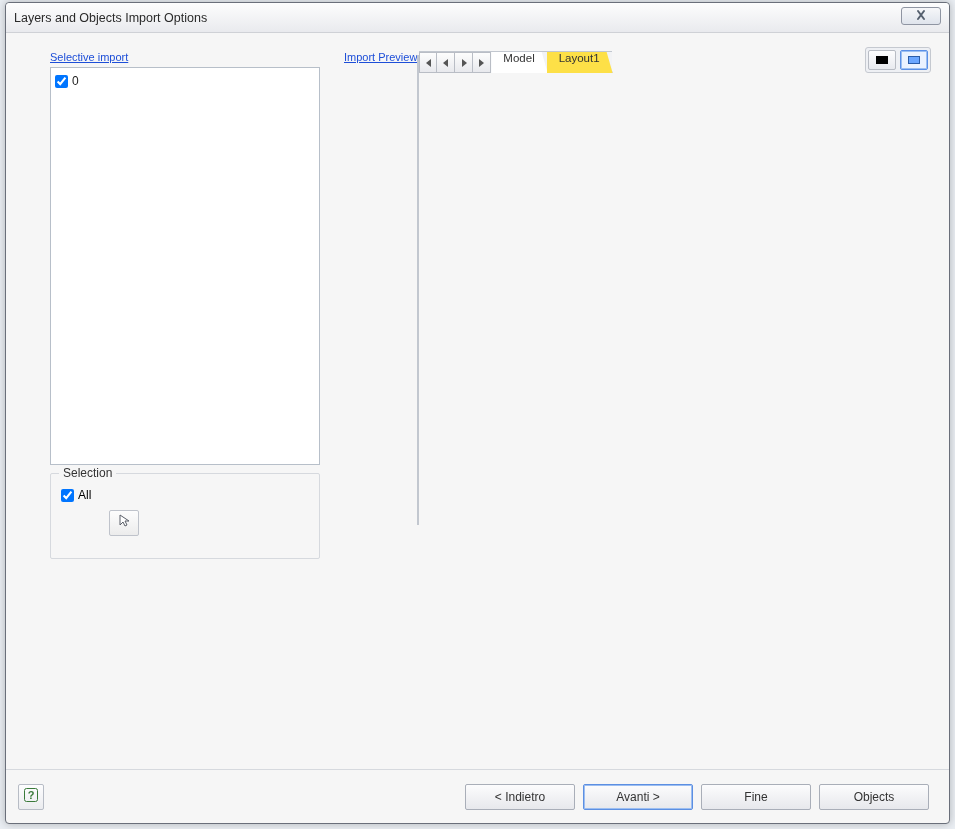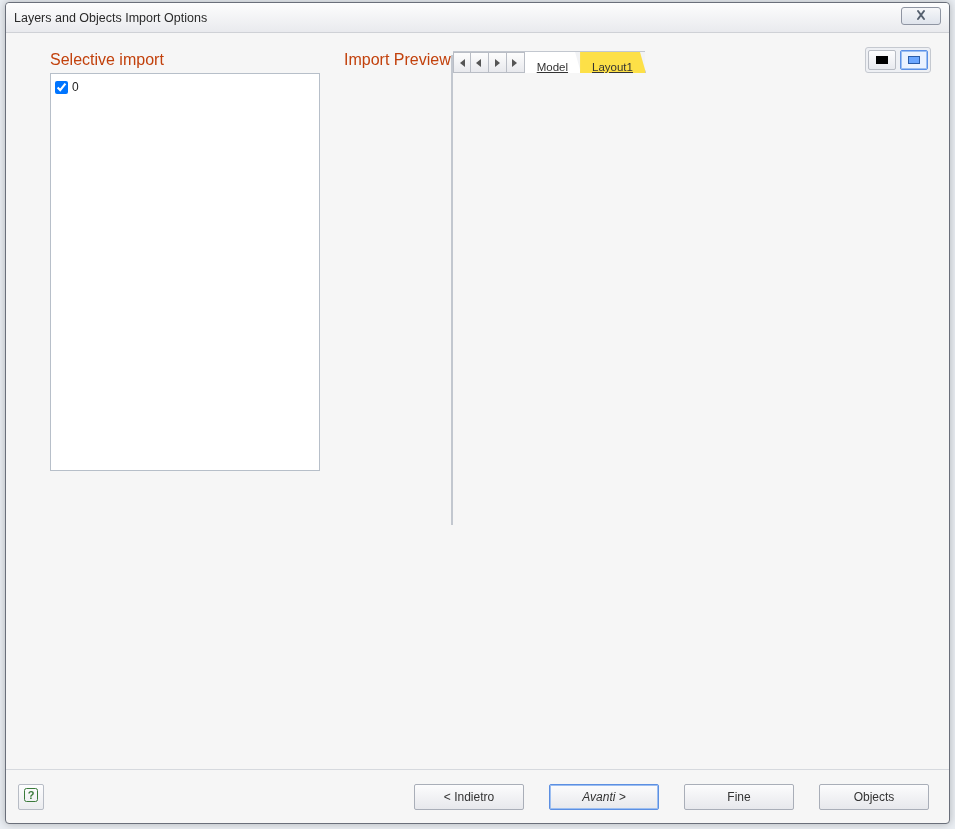--- a/index.html
+++ b/index.html
@@ -28,21 +28,21 @@
     display: flex; align-items: center; justify-content: center;
     cursor: pointer;
   }
   .close-x svg { width: 14px; height: 12px; }
 
   .content {
     flex: 1; padding: 18px 18px 0 44px; display: flex; gap: 24px;
   }
 
   .left-col { width: 270px; display: flex; flex-direction: column; }
-  .label { font-size: 16px; color: #c2410c; margin-bottom: 4px; }
+  .label { font-size: 11px; color: #1d4ed8; margin-bottom: 4px; text-decoration: underline; }
 
   .tree-box {
     height: 398px; background: #fff; border: 1px solid #b7bfc9;
     padding: 4px;
   }
   .tree-item { display: flex; align-items: center; gap: 4px; height: 18px; cursor: default; }
   .tree-item input { width: 13px; height: 13px; margin: 0; }
   .tree-item span { font-size: 12px; color: #222; }
 
   .selection-group {
@@ -91,46 +91,45 @@
 
   .tab-strip { height: 22px; display: flex; align-items: stretch; border-top: 1px solid #c2c7cf; background: #f2f3f5; }
   .nav-btns { display: flex; }
   .nav-b {
     width: 18px; border: 1px solid #b9bdc5; border-left: none; background: linear-gradient(#fdfdfd,#e8e9ed);
     display: flex; align-items: center; justify-content: center; cursor: pointer;
   }
   .nav-b:first-child { border-left: 1px solid #b9bdc5; }
   .nav-b svg { width: 8px; height: 8px; }
   .tab {
-    padding: 0 12px; font-size: 11.5px; color: #333; display: flex; align-items: flex-end;
+    padding: 0 12px; font-size: 11.5px; color: #333; display: flex; align-items: flex-start;
     border-right: 1px solid #bfc4cb; background: #fff; cursor: pointer;
     clip-path: polygon(0 0, calc(100% - 6px) 0, 100% 100%, 0 100%);
     margin-right: -1px;
-    text-decoration: underline;
   }
   .tab.inactive { background: #fde047; }
 
   .footer {
     height: 54px; border-top: 1px solid #d6d9de;
     display: flex; align-items: center; padding: 0 20px 0 12px; gap: 12px;
   }
   .help-btn {
     width: 26px; height: 26px; border: 1px solid #b7bcc5; border-radius: 2px;
     background: linear-gradient(#fdfdfe, #ebecef);
     display: flex; align-items: center; justify-content: center; cursor: pointer;
   }
   .footer .spacer { flex: 1; }
-  .wiz-btns { display: flex; gap: 25px; }
+  .wiz-btns { display: flex; gap: 8px; }
   .wiz-btn {
     width: 110px; height: 26px; font-size: 12px; color: #333;
     border: 1px solid #a9aeb8; border-radius: 2px;
     background: linear-gradient(#fcfcfd, #e7e8ec);
     display: flex; align-items: center; justify-content: center; cursor: pointer;
   }
-  .wiz-btn.default { border-color: #5c8fe2; box-shadow: 0 0 0 1px #9cbef1 inset; font-style: italic; }
+  .wiz-btn.default { border-color: #5c8fe2; box-shadow: 0 0 0 1px #9cbef1 inset; }
 </style>
 </head>
 <body>
 
 <div class="dialog">
 
   <div class="titlebar">
     <span class="title">Layers and Objects Import Options</span>
     <div class="close-x">
       <span>
@@ -145,20 +144,34 @@
 
     <div class="left-col">
       <div class="label">Selective import</div>
       <div class="tree-box">
         <div class="tree-item">
           <input type="checkbox" checked="" style="">
           <span>0</span>
         </div>
       </div>
 
+      <div class="selection-group">
+        <span class="legend">Selection</span>
+        <div class="sel-row">
+          <input type="checkbox" checked="" style="">
+          <span>All</span>
+        </div>
+        <div class="pick-btn">
+          <span>
+            <svg width="12" height="14" viewBox="0 0 12 14">
+                <path d="M2 1 L2 11 L5 8 L7 12 L9 11 L7 7 L11 7 Z" fill="#fff" stroke="#5a5f68" stroke-width="1"></path>
+              </svg>
+          </span>
+        </div>
+      </div>
     </div>
 
     <div class="right-col">
       <div class="label">Import Preview</div>
 
       <div class="view-toggle">
         <div class="view-btn">
           <span>
               <span class="sq" style="background:#000;display:block"></span>
             </span>

